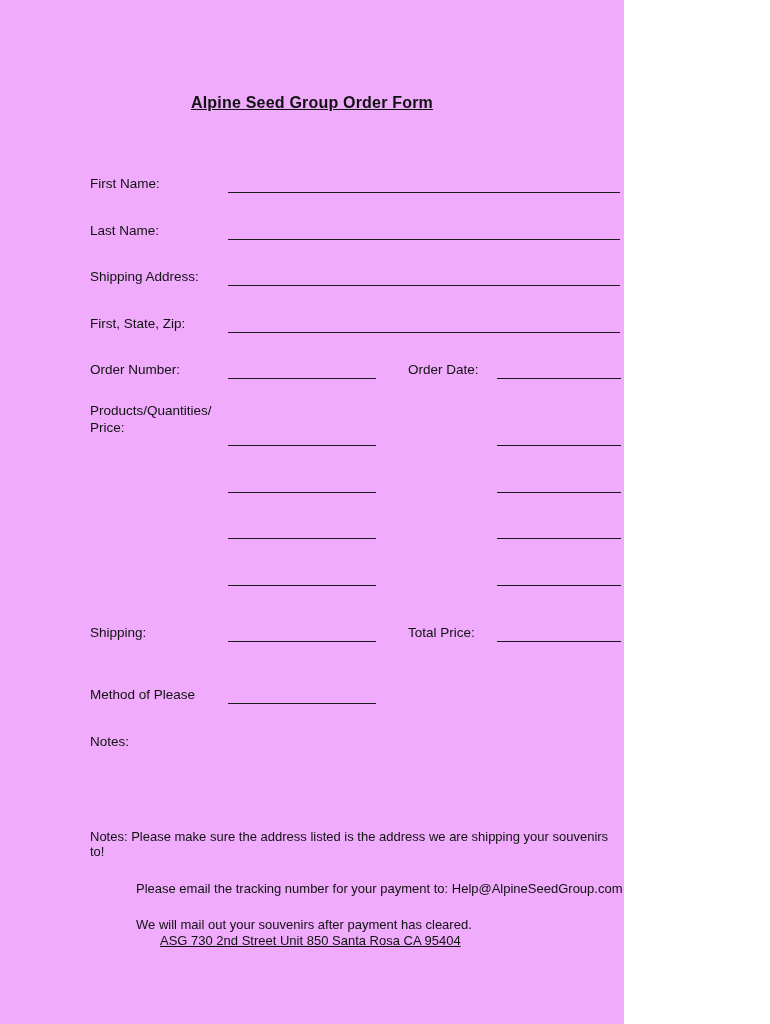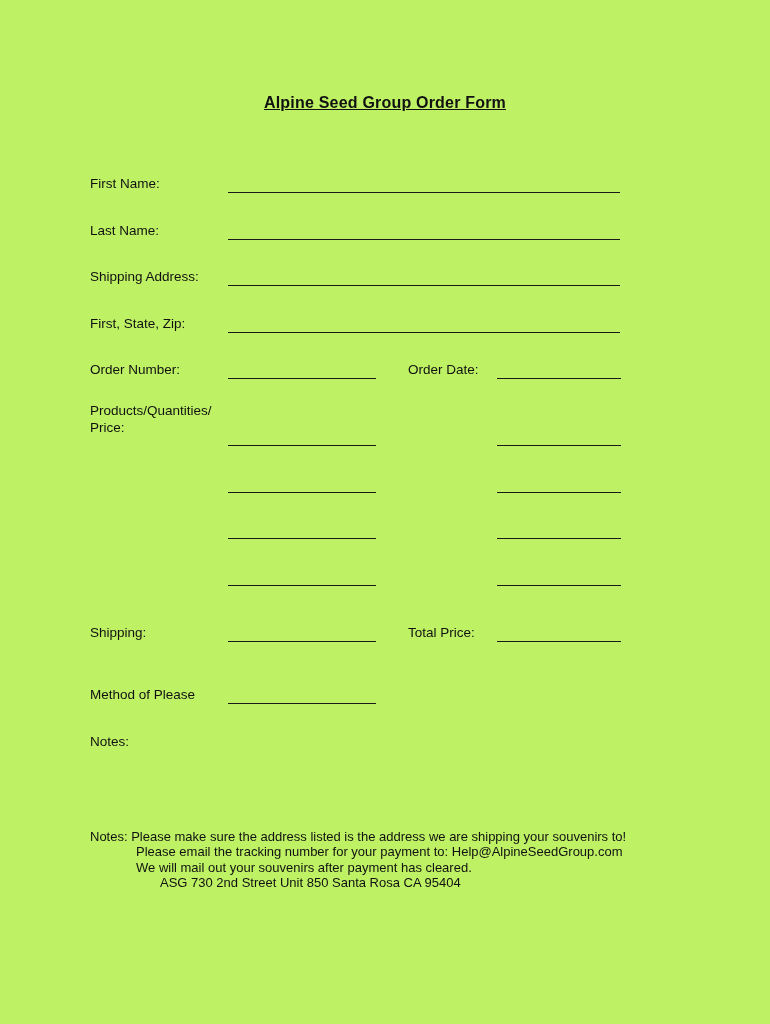--- a/index.html
+++ b/index.html
@@ -2,23 +2,23 @@
 <html><head>
 <meta charset="utf-8">
 <style>
   html, body {
     margin: 0;
     padding: 0;
     background: #ffffff;
   }
   .page {
     position: relative;
-    width: 770px;
+    width: 624px;
     height: 1024px;
-    background: #bef264;
+    background: #f0abfc;
     font-family: "Liberation Sans", sans-serif;
     color: #111111;
     overflow: hidden;
   }
   .title {
     position: absolute;
     top: 94px;
     left: 0;
     width: 100%;
     text-align: center;
@@ -65,22 +65,22 @@
     line-height: 17px;
   }
   .footer {
     position: absolute;
     left: 90px;
     top: 829px;
     font-size: 13px;
     line-height: 15.4px;
   }
   .footer .indent-0 { padding-left: 0; }
-  .footer .indent-1 { padding-left: 46px; }
-  .footer .indent-2 { padding-left: 70px; }
+  .footer .indent-1 { padding-left: 46px; margin-top: 21px; }
+  .footer .indent-2 { padding-left: 70px; text-decoration: underline; }
 </style>
 </head>
 <body>
 
 <div class="page">
 
   <h1 class="title">Alpine Seed Group Order Form</h1>
 
   <div class="row" style="top:176px">
     <span class="label">First Name:</span>

